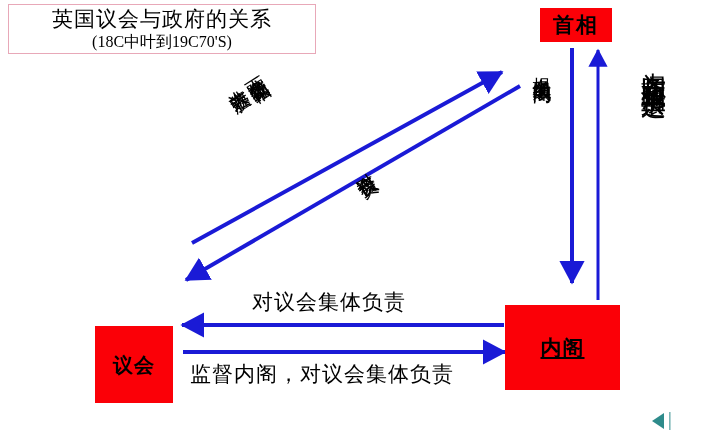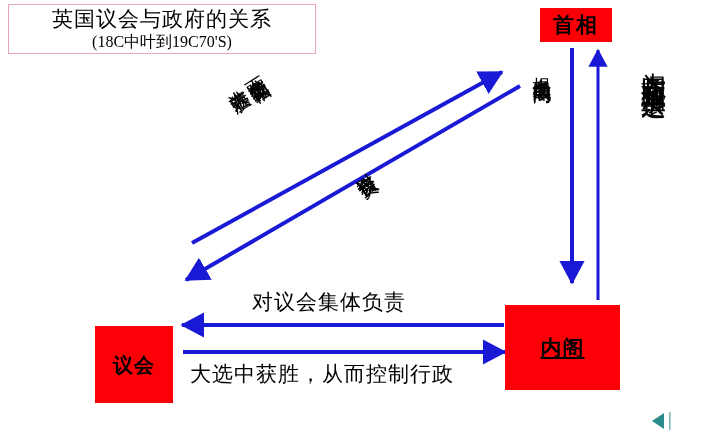--- a/index.html
+++ b/index.html
@@ -218,21 +218,21 @@
     <div class="diag-col">大选中获胜</div>
     <div class="diag-col">下院多数党领袖</div>
   </div>
 
   <div class="diag-label" id="diag-lower">
     <div class="diag-col">对议会负责</div>
   </div>
 
   <div class="hlabel" id="hl-top">对议会集体负责</div>
 
-  <div class="hlabel" id="hl-bottom">大选中获胜，从而控制行政</div>
+  <div class="hlabel" id="hl-bottom">监督内阁，对议会集体负责</div>
 
   <div id="back-nav">
     <svg width="26" height="22" viewBox="0 0 26 22" xmlns="http://www.w3.org/2000/svg">
       <path d="M16,3 L16,19 L4,11 z" fill="#2e8b8b"></path>
       <rect x="21" y="2" width="1.6" height="18" fill="#7fb8b8"></rect>
     </svg>
   </div>
 
 </div>
 

